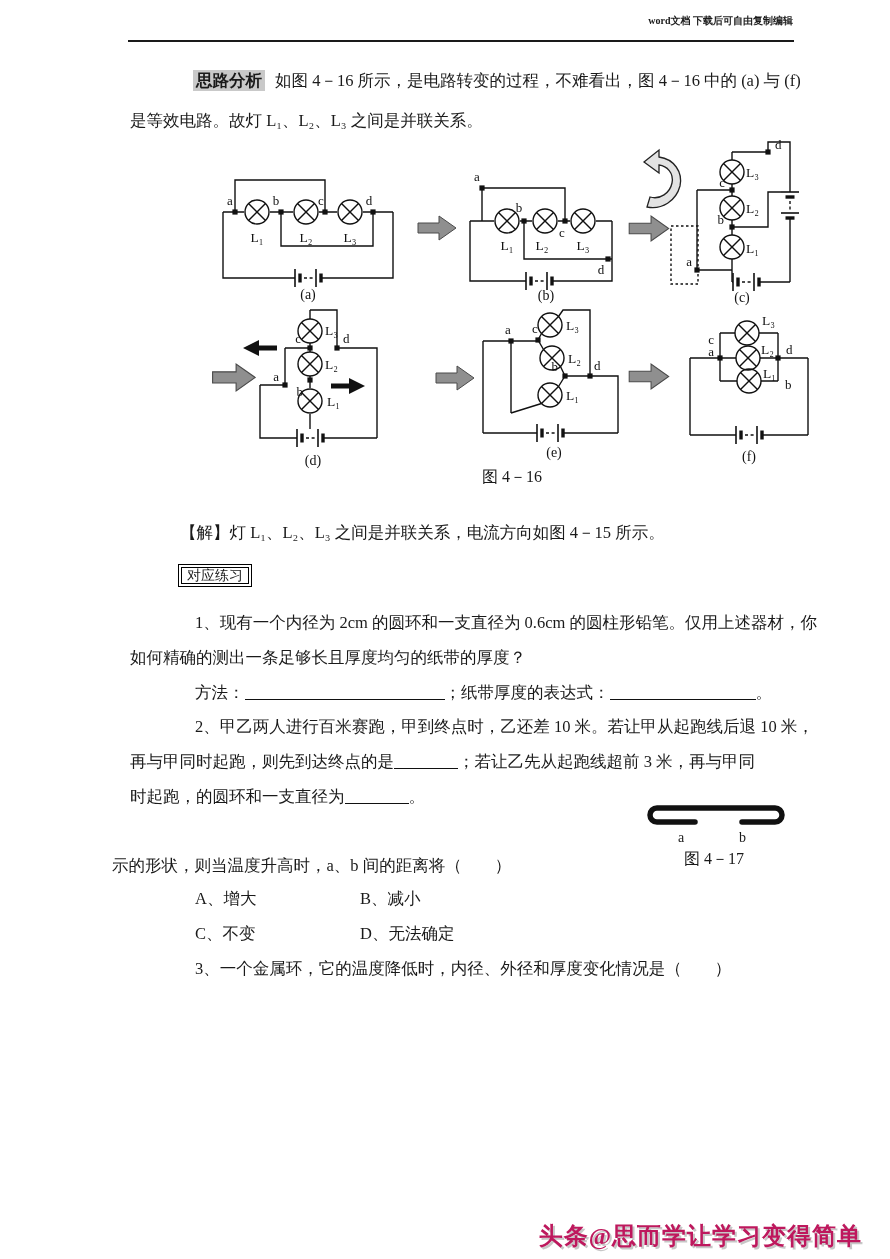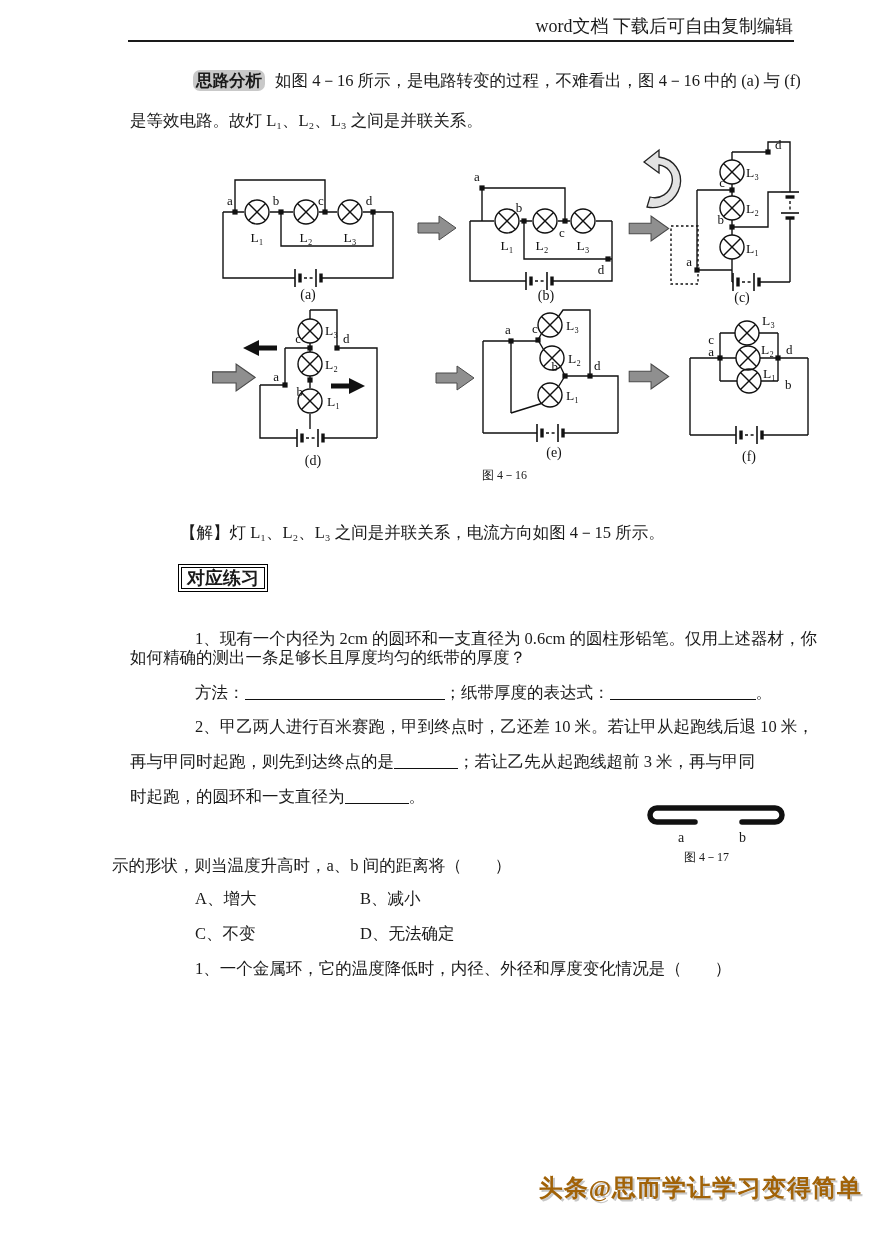--- a/index.html
+++ b/index.html
@@ -1,26 +1,26 @@
 <!DOCTYPE html>
 <html><head>
 <meta charset="utf-8">
 <style>
   html,body{margin:0;padding:0;background:#fff;}
   .page{position:relative;width:890px;height:1259px;background:#fff;overflow:hidden;
         font-family:"Liberation Serif","DejaVu Serif",serif;color:#1a1a1a;}
   .abs{position:absolute;white-space:nowrap;}
   .body-line{font-size:16.5px;}
-  .hdr{font-size:18px;font-weight:normal;}
+  .hdr{font-size:10px;font-weight:bold;}
   .rule{position:absolute;background:#1a1a1a;}
-  .badge{background:#c9c9c9;font-weight:bold;padding:1px 3px;margin-right:10px;border-radius:7px;}
+  .badge{background:#c9c9c9;font-weight:bold;padding:1px 3px;margin-right:10px;}
   .boxed{border:1px solid #000;outline:1px solid #000;outline-offset:2px;
-         padding:0 5px;font-weight:bold;font-size:18px;}
+         padding:0 5px;font-weight:normal;font-size:14px;}
   .blank{display:inline-block;border-bottom:1.4px solid #111;height:15px;vertical-align:-2px;}
-  .cap{font-size:12px;}
+  .cap{font-size:16px;}
   svg{position:absolute;overflow:visible;}
   svg text{font-family:"Liberation Serif","DejaVu Serif",serif;font-size:13px;fill:#111;stroke:none;}
   svg text.lampl{font-size:13.5px;}
   svg text.ccap{font-size:14px;}
   .wm{font-size:24px;font-weight:bold;letter-spacing:1px;
       text-shadow:2px 2px 0 rgba(130,130,130,0.45);}
 </style>
 </head>
 <body>
 
@@ -213,21 +213,21 @@
   </svg>
 
   <div class="abs cap" style="left:482px;top:467px">图 4－16</div>
 
   <div class="abs body-line" style="left:180px;top:522px">【解】灯 L₁、L₂、L₃ 之间是并联关系，电流方向如图 4－15 所示。</div>
 
   <div class="abs" style="left:181px;top:566px">
     <span class="boxed">对应练习</span>
   </div>
 
-  <div class="abs body-line" style="left:195px;top:628px">1、现有一个内径为 2cm 的圆环和一支直径为 0.6cm 的圆柱形铅笔。仅用上述器材，你</div>
+  <div class="abs body-line" style="left:195px;top:612px">1、现有一个内径为 2cm 的圆环和一支直径为 0.6cm 的圆柱形铅笔。仅用上述器材，你</div>
   <div class="abs body-line" style="left:195px;top:682px">
     <span>方法：</span><span class="blank" style="width:200px"></span><span>；纸带厚度的表达式：</span><span class="blank" style="width:146px"></span><span>。</span>
   </div>
   <div class="abs body-line" style="left:130px;top:647px">如何精确的测出一条足够长且厚度均匀的纸带的厚度？</div>
 
   <div class="abs body-line" style="left:195px;top:716px">2、甲乙两人进行百米赛跑，甲到终点时，乙还差 10 米。若让甲从起跑线后退 10 米，</div>
   <div class="abs body-line" style="left:130px;top:751px">
     <span>再与甲同时起跑，则先到达终点的是</span><span class="blank" style="width:64px"></span><span>；若让乙先从起跑线超前 3 米，再与甲同</span>
   </div>
   <div class="abs body-line" style="left:130px;top:786px">
@@ -243,17 +243,17 @@
     <div class="abs" style="left:34px;top:33px;font-size:14px">a</div>
     <div class="abs" style="left:95px;top:33px;font-size:14px">b</div>
     <div class="abs cap" style="left:40px;top:52px">图 4－17</div>
   </div>
 
   <div class="abs body-line" style="left:195px;top:888px">A、增大</div>
   <div class="abs body-line" style="left:360px;top:888px">B、减小</div>
   <div class="abs body-line" style="left:195px;top:923px">C、不变</div>
   <div class="abs body-line" style="left:360px;top:923px">D、无法确定</div>
 
-  <div class="abs body-line" style="left:195px;top:958px">1、一个金属环，它的温度降低时，内径、外径和厚度变化情况是（　　）</div>
-
-  <div class="abs wm" style="right:28px;top:1172px;color:#a16207">头条@思而学让学习变得简单</div>
+  <div class="abs body-line" style="left:195px;top:958px">3、一个金属环，它的温度降低时，内径、外径和厚度变化情况是（　　）</div>
+
+  <div class="abs wm" style="right:28px;top:1220px;color:#be185d">头条@思而学让学习变得简单</div>
 
 </div>
 
 </body></html>

